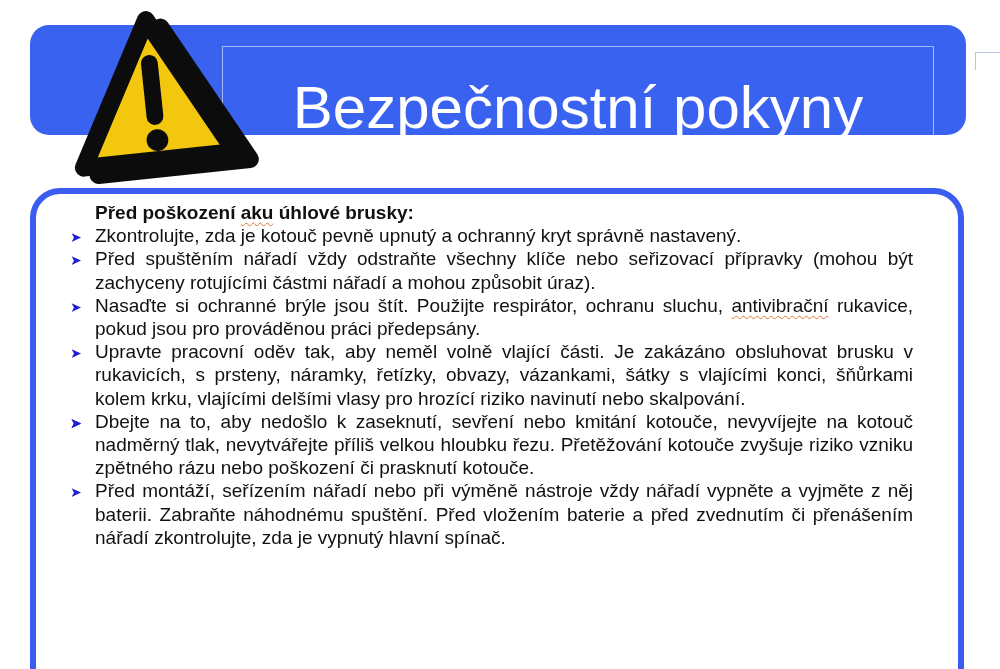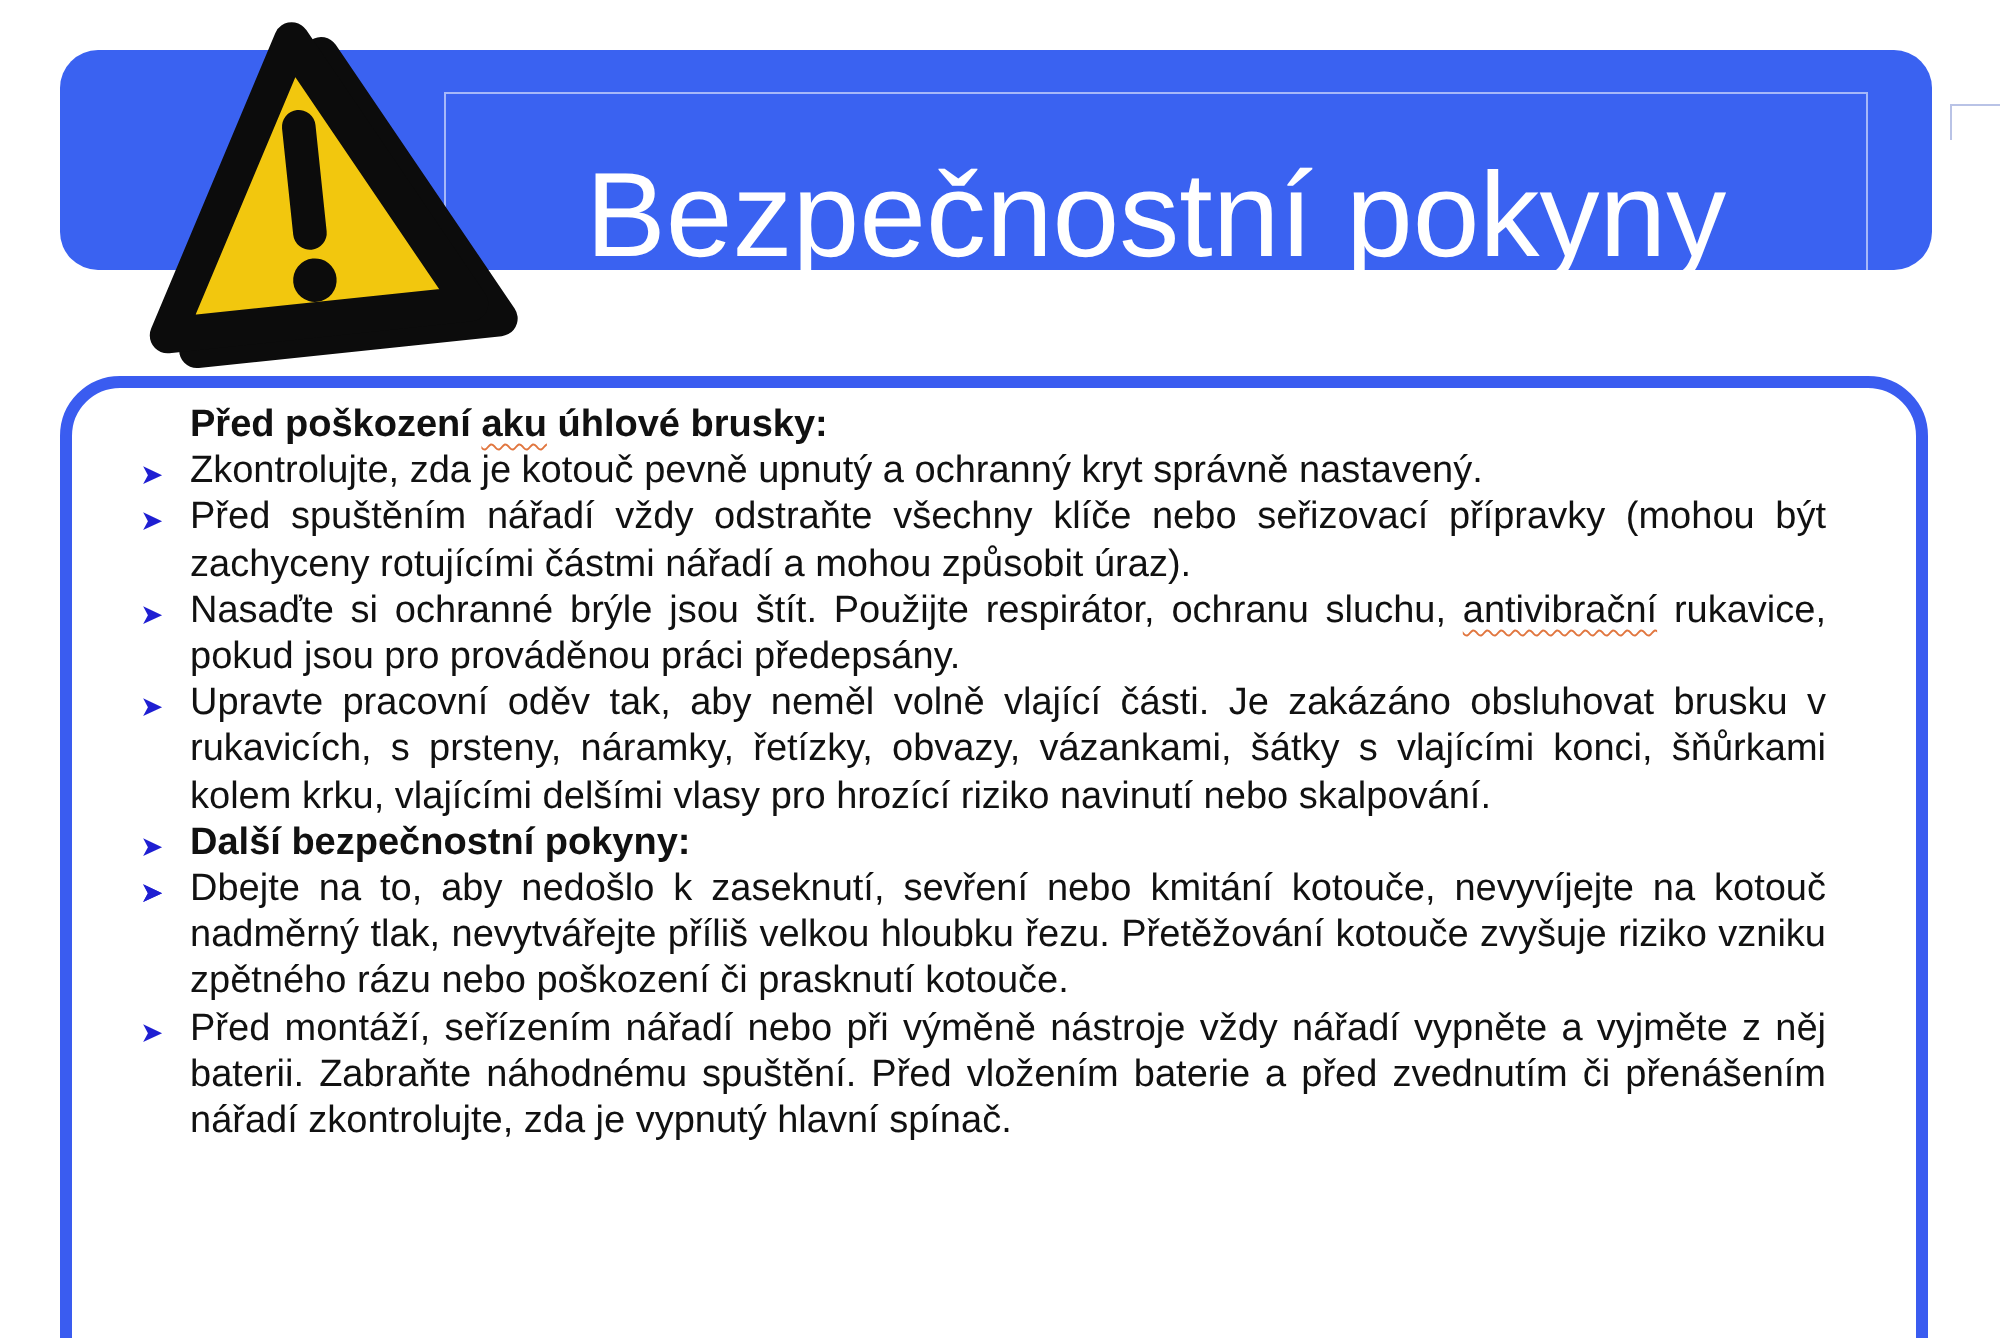--- a/index.html
+++ b/index.html
@@ -82,21 +82,20 @@
 
   <div class="panel"></div>
 
   <div class="safety-text">
       <div class="row heading"><span>Před poškození </span><span class="squiggle">aku</span><span> úhlové brusky:</span></div>
       <div class="row bullet"><span class="arrow">➤</span><span>Zkontrolujte, zda je kotouč pevně upnutý a ochranný kryt správně nastavený.</span></div>
       <div class="row bullet"><span class="arrow">➤</span><span>Před spuštěním nářadí vždy odstraňte všechny klíče nebo seřizovací přípravky (mohou být zachyceny rotujícími částmi nářadí a mohou způsobit úraz).</span></div>
       <div class="row bullet"><span class="arrow">➤</span><span>Nasaďte si ochranné brýle jsou štít. Použijte respirátor, ochranu sluchu, </span><span class="squiggle">antivibrační</span><span> rukavice, pokud jsou pro prováděnou práci předepsány.</span></div>
       <div class="row bullet"><span class="arrow">➤</span><span>Upravte pracovní oděv tak, aby neměl volně vlající části. Je zakázáno obsluhovat brusku v rukavicích, s prsteny, náramky, řetízky, obvazy, vázankami, šátky s vlajícími konci, šňůrkami kolem krku, vlajícími delšími vlasy pro hrozící riziko navinutí nebo skalpování.</span></div>
       <div class="row bullet"><span class="arrow">➤</span></div>
-      <div class="row heading"><span>Další bezpečnostní pokyny:</span></div>
       <div class="row bullet"><span class="arrow">➤</span></div>
       <div class="row bullet"><span class="arrow">➤</span><span>Dbejte na to, aby nedošlo k zaseknutí, sevření nebo kmitání kotouče, nevyvíjejte na kotouč nadměrný tlak, nevytvářejte příliš velkou hloubku řezu. Přetěžování kotouče zvyšuje riziko vzniku zpětného rázu nebo poškození či prasknutí kotouče.</span></div>
       <div class="row bullet"><span class="arrow">➤</span><span>Před montáží, seřízením nářadí nebo při výměně nástroje vždy nářadí vypněte a vyjměte z něj baterii. Zabraňte náhodnému spuštění. Před vložením baterie a před zvednutím či přenášením nářadí zkontrolujte, zda je vypnutý hlavní spínač.</span></div>
     </div>
 
   <div class="footer-caption">Ilustrační obrázek dokumentů</div>
 
 </div>
 
 </body></html>

